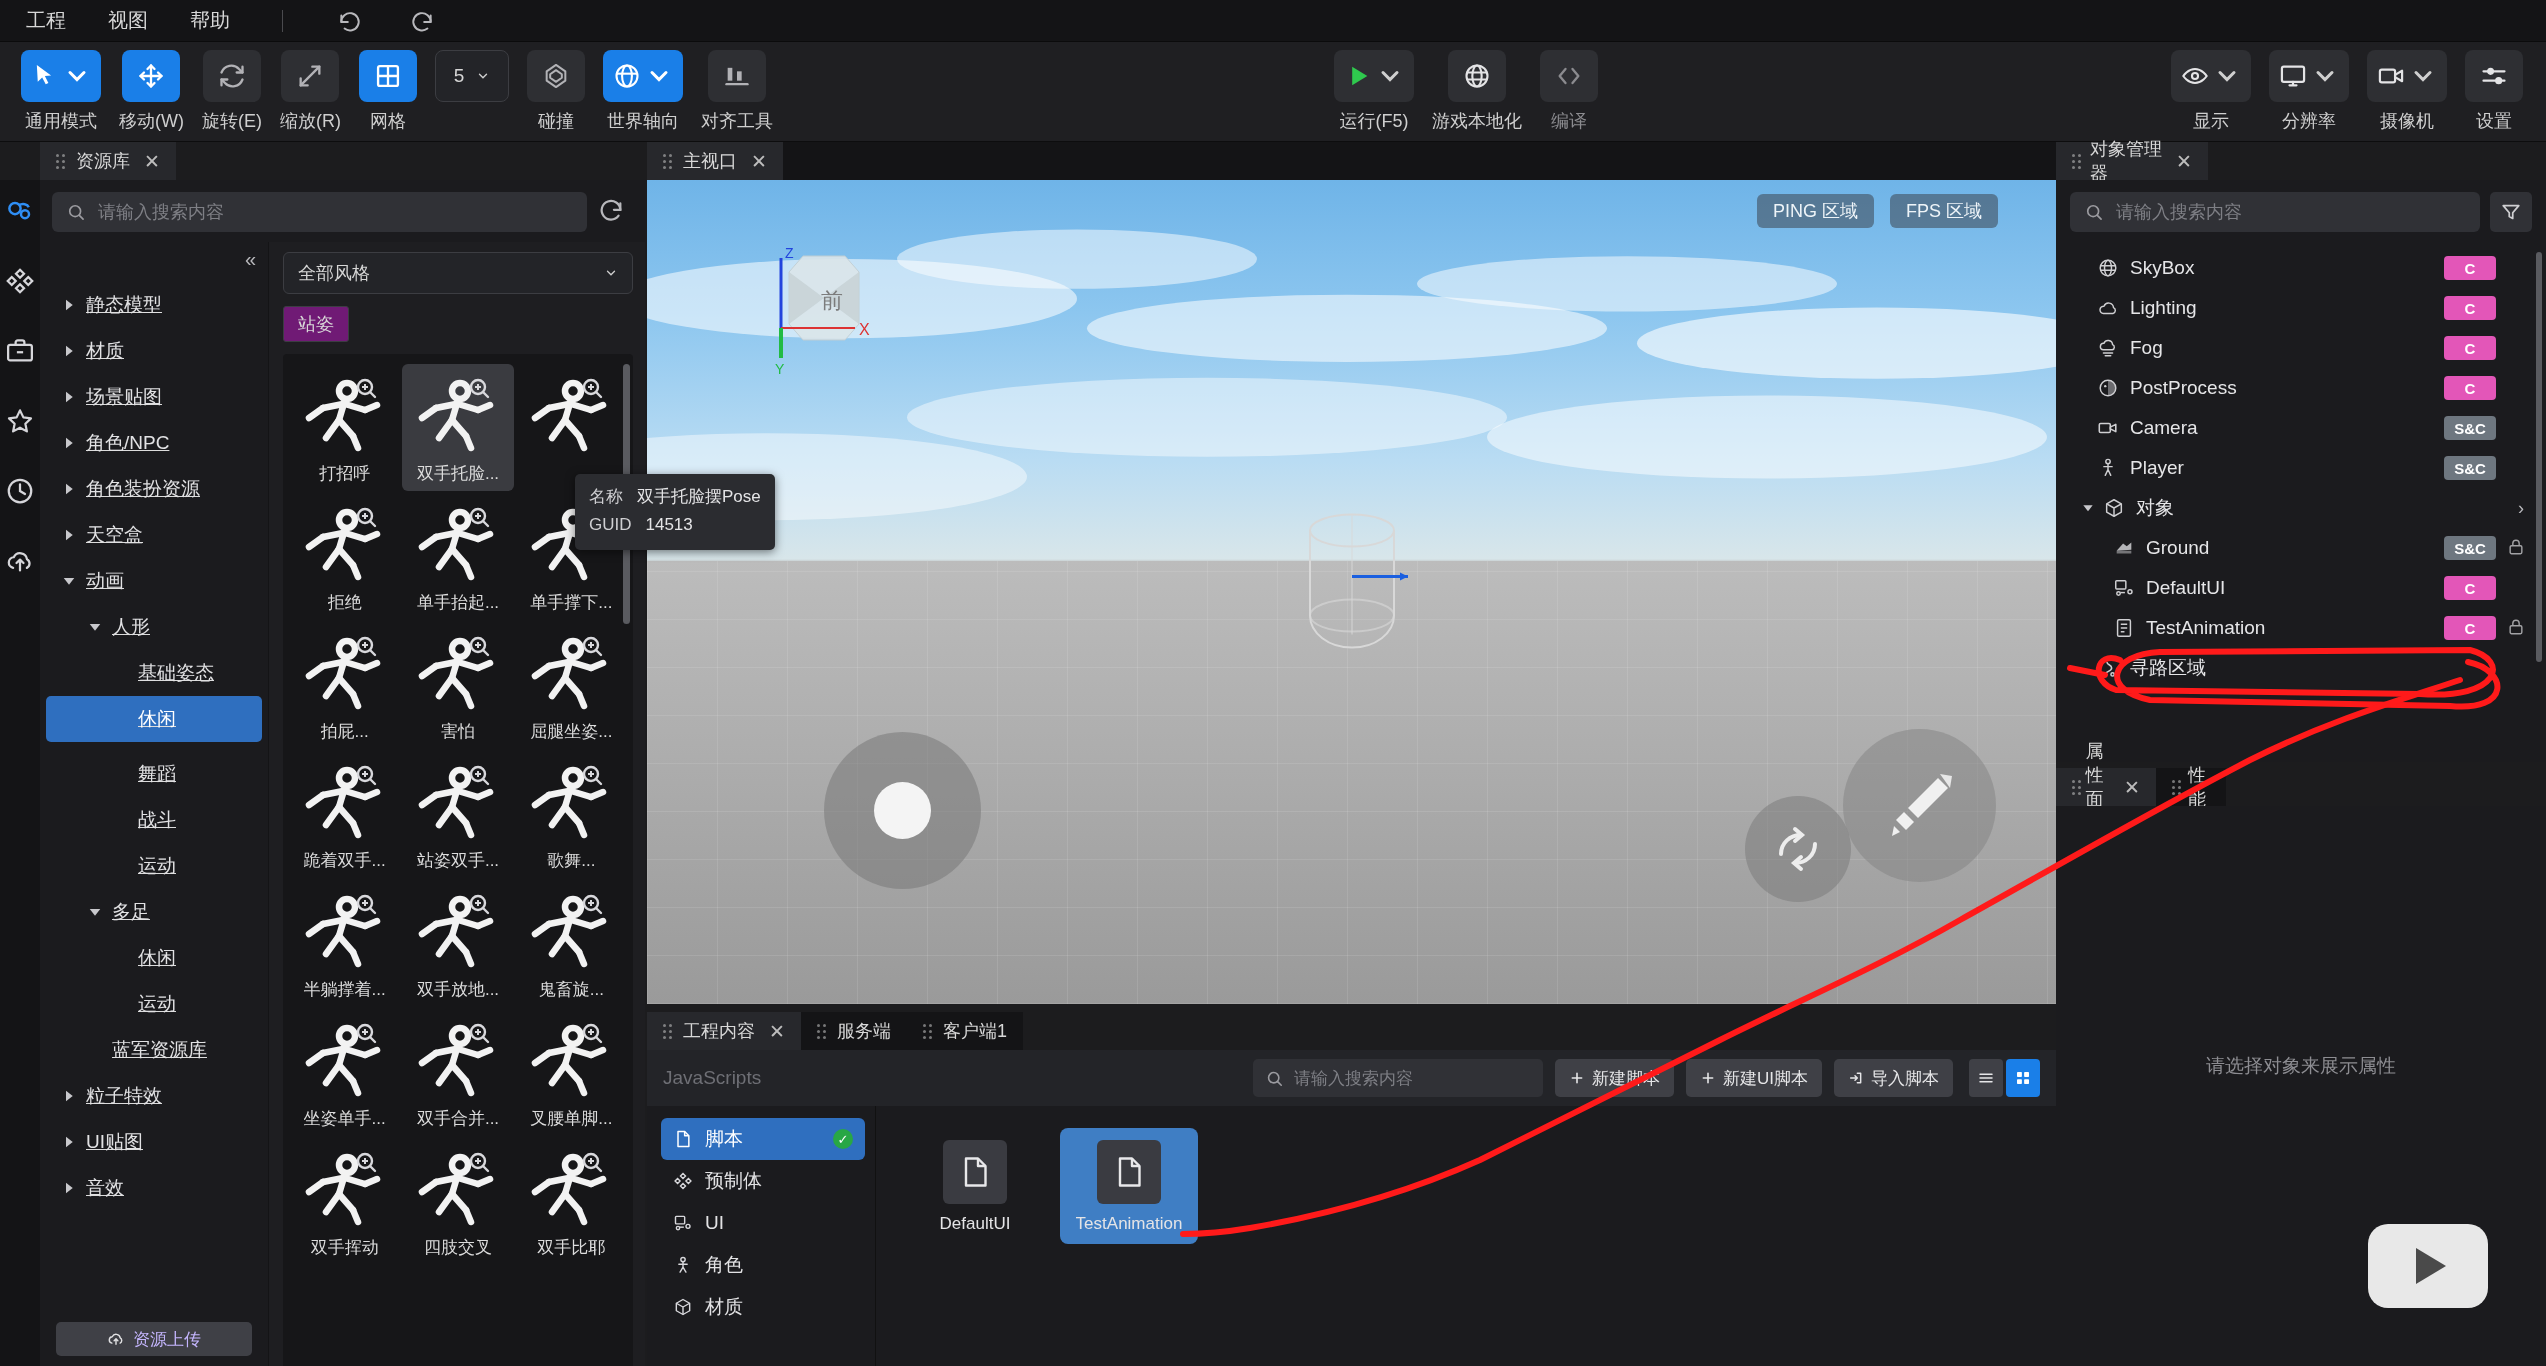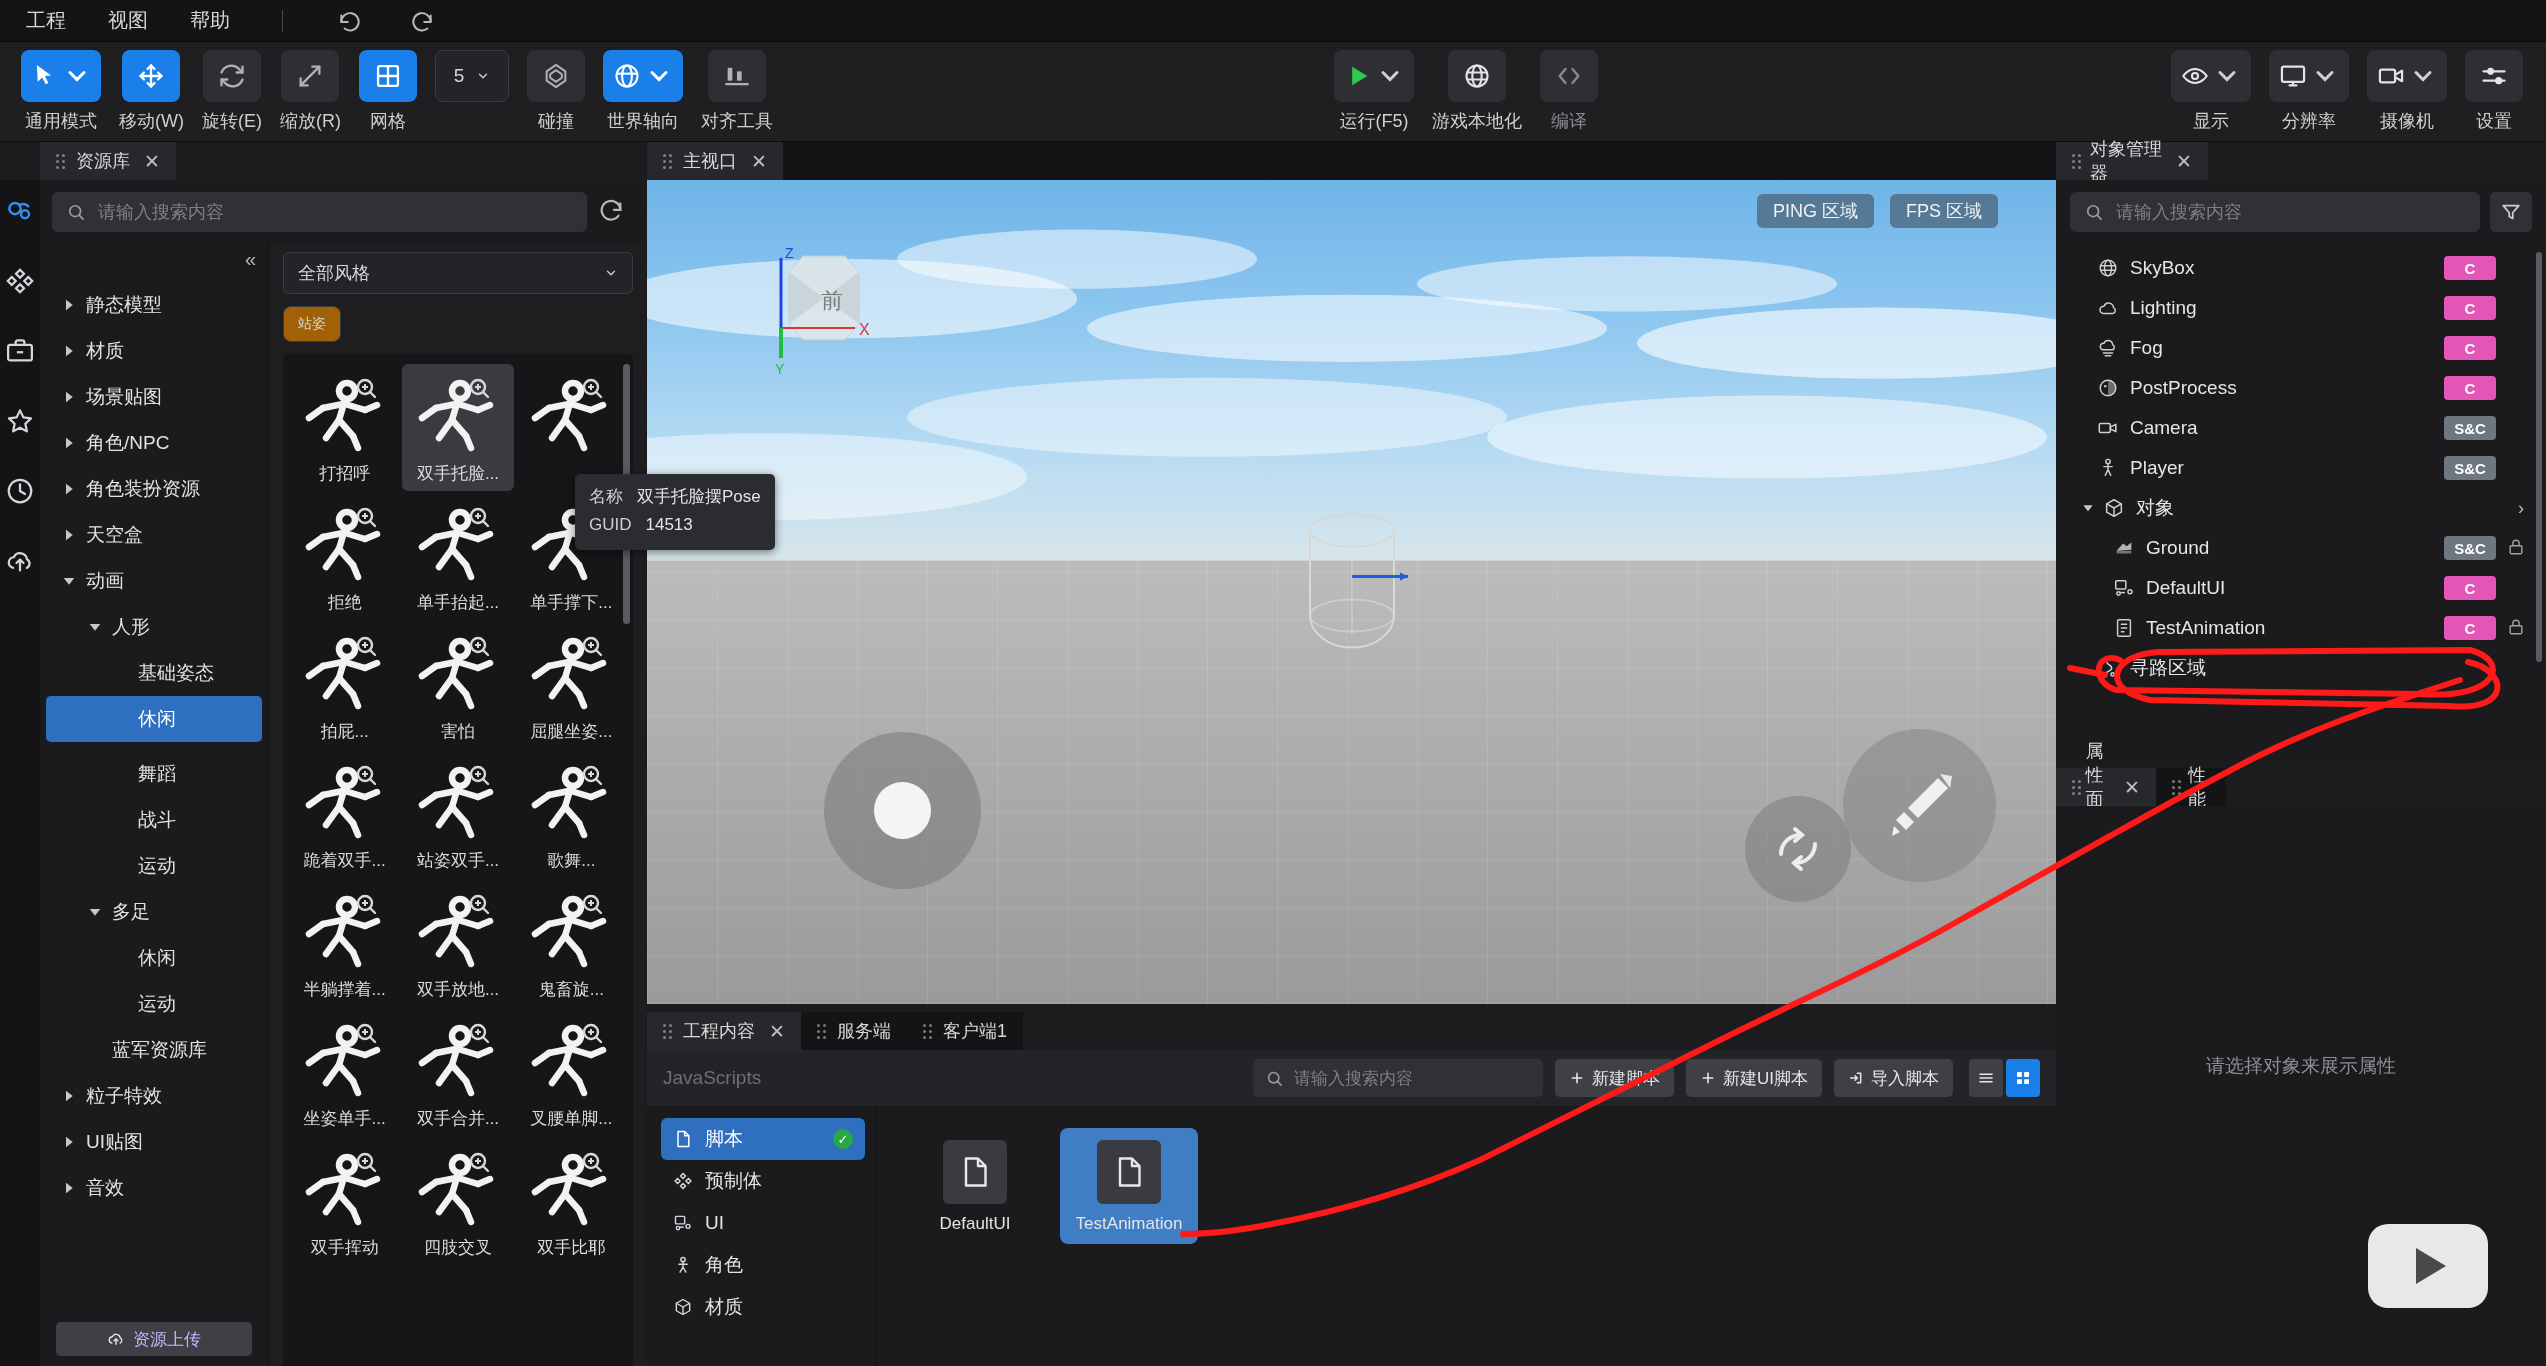--- a/index.html
+++ b/index.html
@@ -85,40 +85,40 @@
     align-items: center; gap: 12px; padding: 0 14px;
   }
   .searchbox svg { width: 20px; height: 20px; flex: none; }
   .searchbox .ph { font-size: 18px; color: #7e7f85; }
   .refresh-btn { width: 30px; height: 30px; cursor: pointer; }
   .refresh-btn svg { width: 28px; height: 28px; }
 
   .al-body { display: flex; height: 1158px; }
   .al-tree { width: 228px; background: #1b1b1e; position: relative; padding-top: 6px; }
   .collapse-btn { position: absolute; right: 12px; top: 6px; font-size: 20px; color: #b9b9bd; cursor: pointer; }
-  .tree-rows { margin-top: 34px; }
+  .tree-rows { margin-top: 34px; text-decoration: underline; }
   .tree-row {
     display: flex; align-items: center; height: 46px; font-size: 19px; color: #e2e2e4;
     cursor: pointer; border-radius: 5px; margin: 0 6px;
   }
   .tree-row.sel { background: #2f6fbf; color: #fff; }
   .caret { width: 18px; height: 18px; margin-right: 8px; flex: none; }
   .caret.none { visibility: hidden; }
 
   .al-right { flex: 1; background: #1e1e21; border-left: 1px solid #141416; padding: 10px 12px 0 14px; position: relative; }
   .style-select {
     height: 42px; border: 1px solid #3c3d42; border-radius: 6px; background: #232428;
     display: flex; align-items: center; justify-content: space-between; padding: 0 14px;
     font-size: 18px; color: #d6d6d6; cursor: pointer;
   }
   .chip-row { margin-top: 12px; }
   .chip {
     display: inline-flex; align-items: center; height: 36px; padding: 0 14px;
-    border: 1px solid #3c3d42; border-radius: 8px; background: #a16207;
-    font-size: 14px; color: #d8d8d8; cursor: pointer;
+    border: 1px solid #3c3d42; border-radius: 3px; background: #701a75;
+    font-size: 18px; color: #d8d8d8; cursor: pointer;
   }
   .grid-wrap {
     margin-top: 12px; background: #161618; border-radius: 4px; height: 1044px;
     position: relative; overflow: hidden; padding: 10px 6px 0 6px;
   }
   .grid { display: grid; grid-template-columns: repeat(3, 1fr); gap: 2px; }
   .cell {
     display: flex; flex-direction: column; align-items: center; padding: 10px 2px 6px;
     border-radius: 6px; cursor: pointer;
   }

